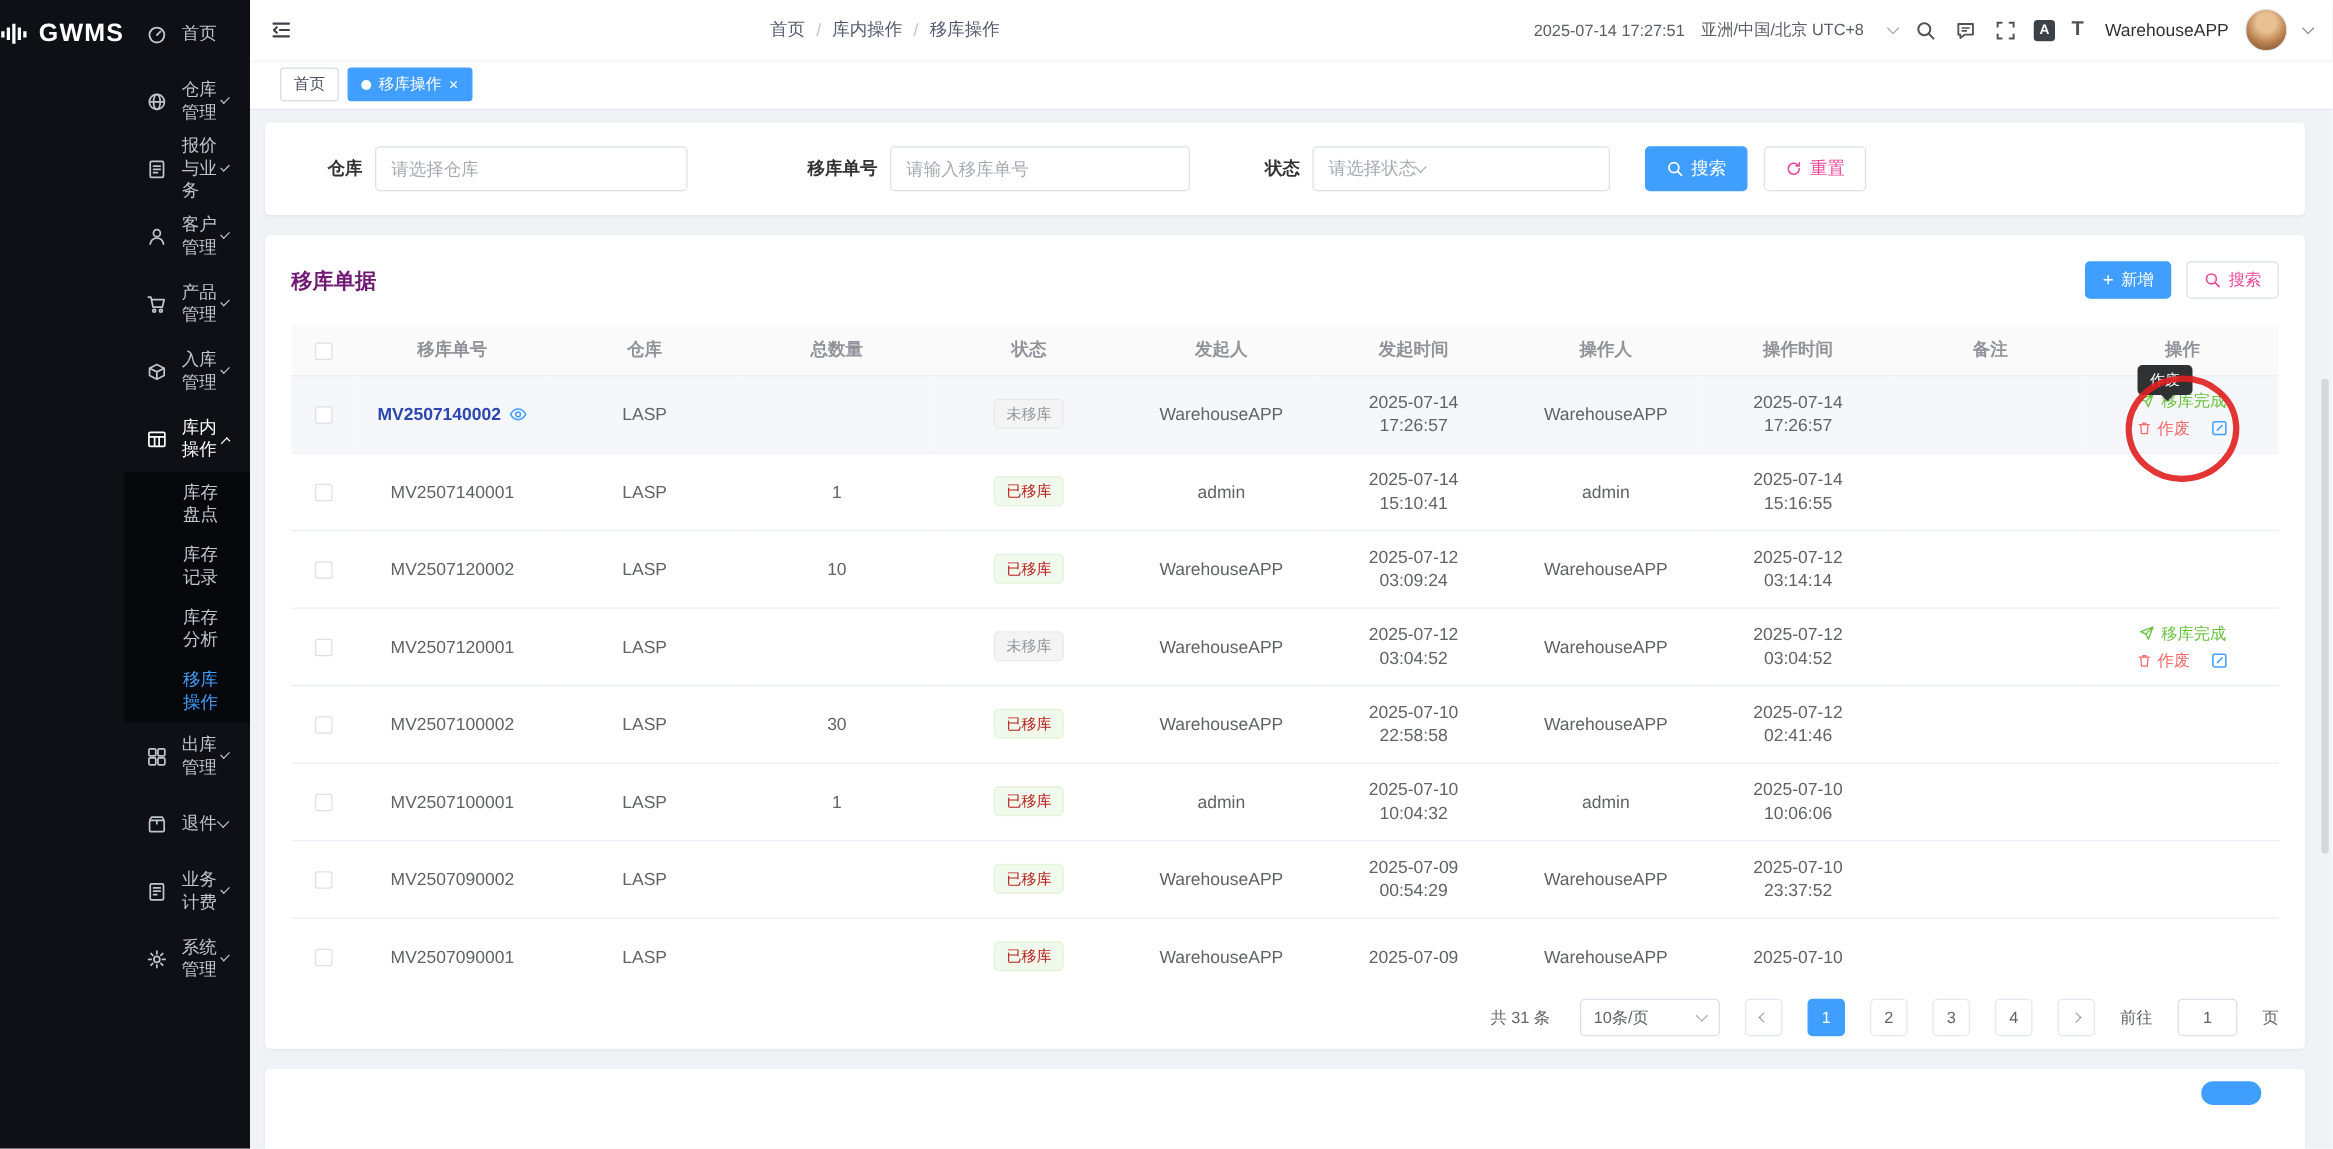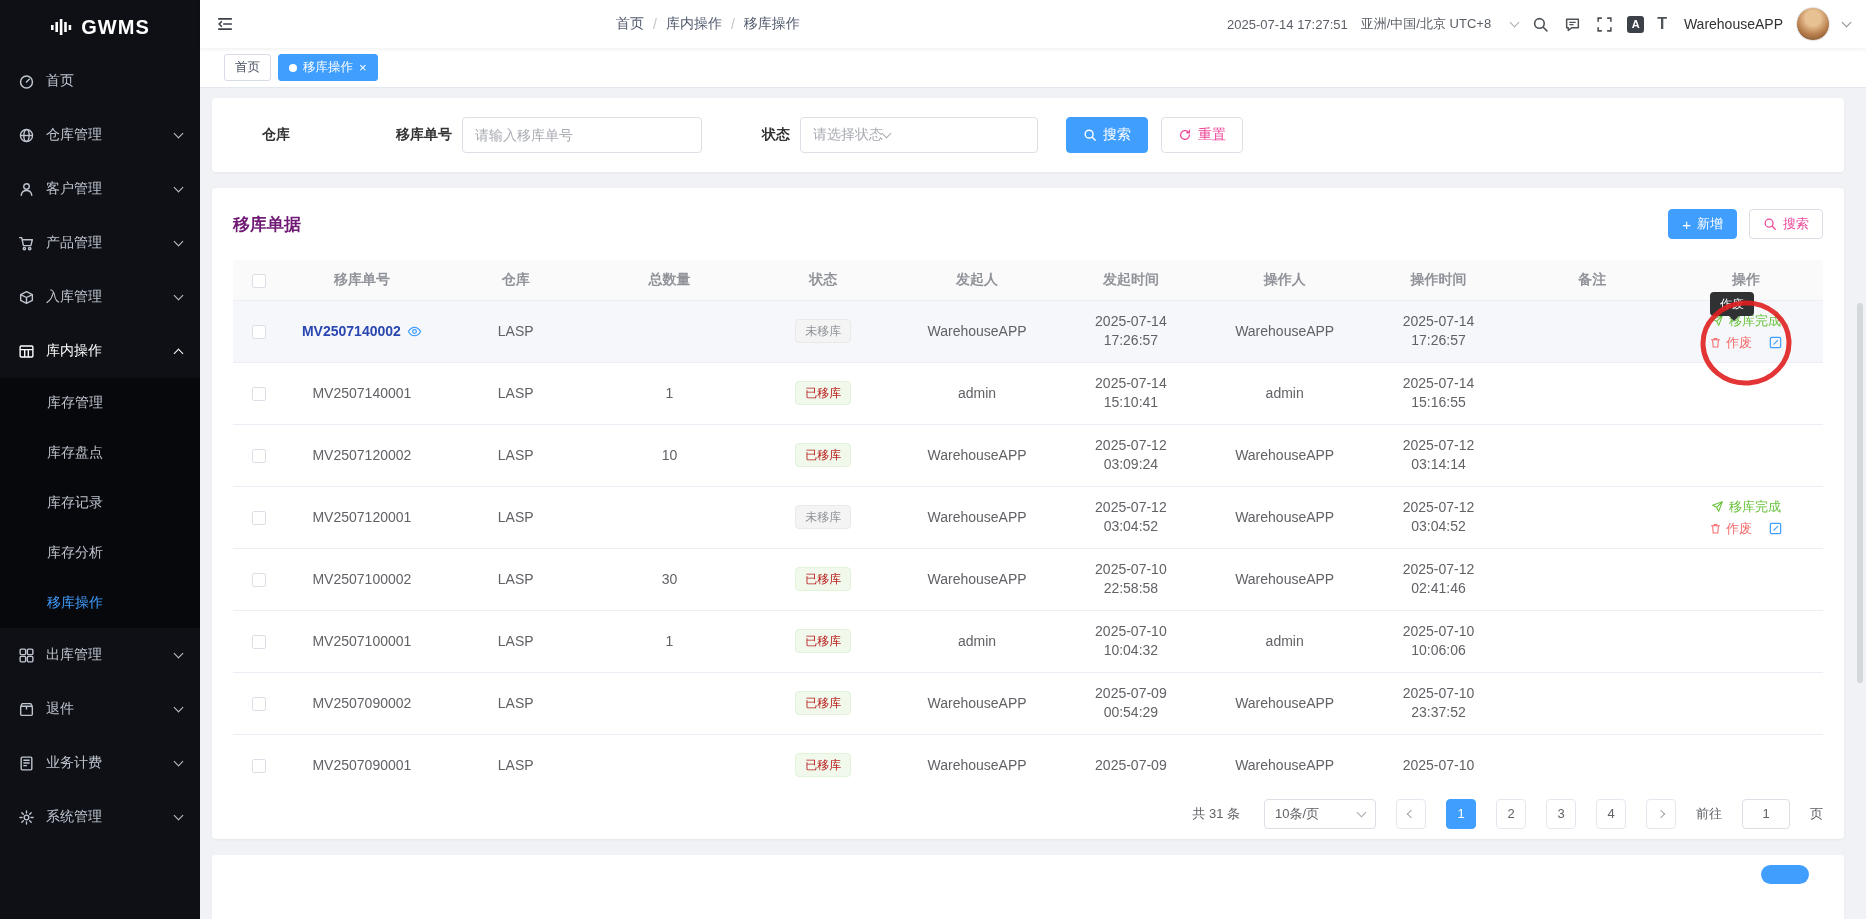--- a/index.html
+++ b/index.html
@@ -1,21 +1,21 @@
 <!DOCTYPE html>
 <html><head>
 <meta charset="utf-8">
 <style>
   *{box-sizing:border-box;margin:0;padding:0;}
   html,body{width:1866px;height:919px;overflow:hidden;}
   body{font-family:"Liberation Sans","DejaVu Sans",sans-serif;background:#f0f2f5;color:#606266;}
   .page{position:relative;width:1866px;height:919px;display:flex;overflow:hidden;}
 
   
-  .sidebar{width:200px;flex-shrink:0;background:#0e1016;display:flex;flex-direction:column;}
+  .sidebar{width:200px;flex-shrink:0;background:#0e1016;display:flex;flex-direction:row;}
   .logo{height:54px;display:flex;align-items:center;justify-content:center;gap:9px;color:#fff;font-size:20px;font-weight:bold;letter-spacing:1px;}
   .logo svg{display:block;}
   .menu-item{height:54px;display:flex;align-items:center;padding:0 18px;font-size:14px;color:#bfc5cf;cursor:pointer;}
   .mi-icon{width:17px;height:17px;margin-right:11px;display:flex;align-items:center;}
   .mi-icon svg{width:17px;height:17px;}
   .menu-item .spacer{flex:1;}
   .menu-item.parent-active{color:#fff;}
   .submenu{background:#07080c;}
   .submenu .menu-item{height:50px;padding-left:47px;font-size:14px;}
   .submenu .menu-item.active{color:#409EFF;}
@@ -147,20 +147,31 @@
               <path d="M2.3 8h11.4"></path>
             </svg>
           </span>
         <span>仓库管理</span>
         <span class="spacer"></span>
           <i class="chev down"></i>
       </div>
       <div class="menu-item">
         <span class="mi-icon">
             <svg viewBox="0 0 16 16" fill="none" stroke="currentColor" stroke-width="1.3" stroke-linecap="round">
+              <rect x="3" y="2" width="10" height="12" rx="1"></rect>
+              <path d="M5.5 5.5h5M5.5 8h5M5.5 10.5h3"></path>
+            </svg>
+          </span>
+        <span>报价与业务</span>
+        <span class="spacer"></span>
+          <i class="chev down"></i>
+      </div>
+      <div class="menu-item">
+        <span class="mi-icon">
+            <svg viewBox="0 0 16 16" fill="none" stroke="currentColor" stroke-width="1.3" stroke-linecap="round">
               <circle cx="8" cy="5.2" r="2.6"></circle>
               <path d="M3 13.5c.5-3 2.5-4.5 5-4.5s4.5 1.5 5 4.5"></path>
             </svg>
           </span>
         <span>客户管理</span>
         <span class="spacer"></span>
           <i class="chev down"></i>
       </div>
       <div class="menu-item">
         <span class="mi-icon">
@@ -190,23 +201,20 @@
             <svg viewBox="0 0 16 16" fill="none" stroke="currentColor" stroke-width="1.3">
               <rect x="2" y="2.8" width="12" height="10.4" rx="1"></rect>
               <path d="M2 6.2h12M6.3 6.2v7M9.7 6.2v7"></path>
             </svg>
           </span>
         <span>库内操作</span>
         <span class="spacer"></span>
           <i class="chev up"></i>
       </div>
       <div class="submenu">
-        <div class="menu-item sub">
-            <span>库存管理</span>
-          </div>
         <div class="menu-item sub">
             <span>库存盘点</span>
           </div>
         <div class="menu-item sub">
             <span>库存记录</span>
           </div>
         <div class="menu-item sub">
             <span>库存分析</span>
           </div>
         <div class="menu-item sub active">
@@ -316,20 +324,21 @@
         <span class="dot"></span>
         <span>移库操作</span>
         <span class="close">×</span>
       </span>
     </div>
 
     <div class="content">
 
       <div class="card filter-card">
         <span class="f-label">仓库</span>
+        <input class="f-input" style="width: 250px;" placeholder="请选择仓库">
         <span style="width:96px;"></span>
         <span class="f-label">移库单号</span>
         <input class="f-input" style="width: 240px;" placeholder="请输入移库单号">
         <span style="width:60px;"></span>
         <span class="f-label">状态</span>
         <div class="sel" style="width:238px;">
           <span class="ph">请选择状态</span>
           <i class="chev down"></i>
         </div>
         <span style="width:28px;"></span>

